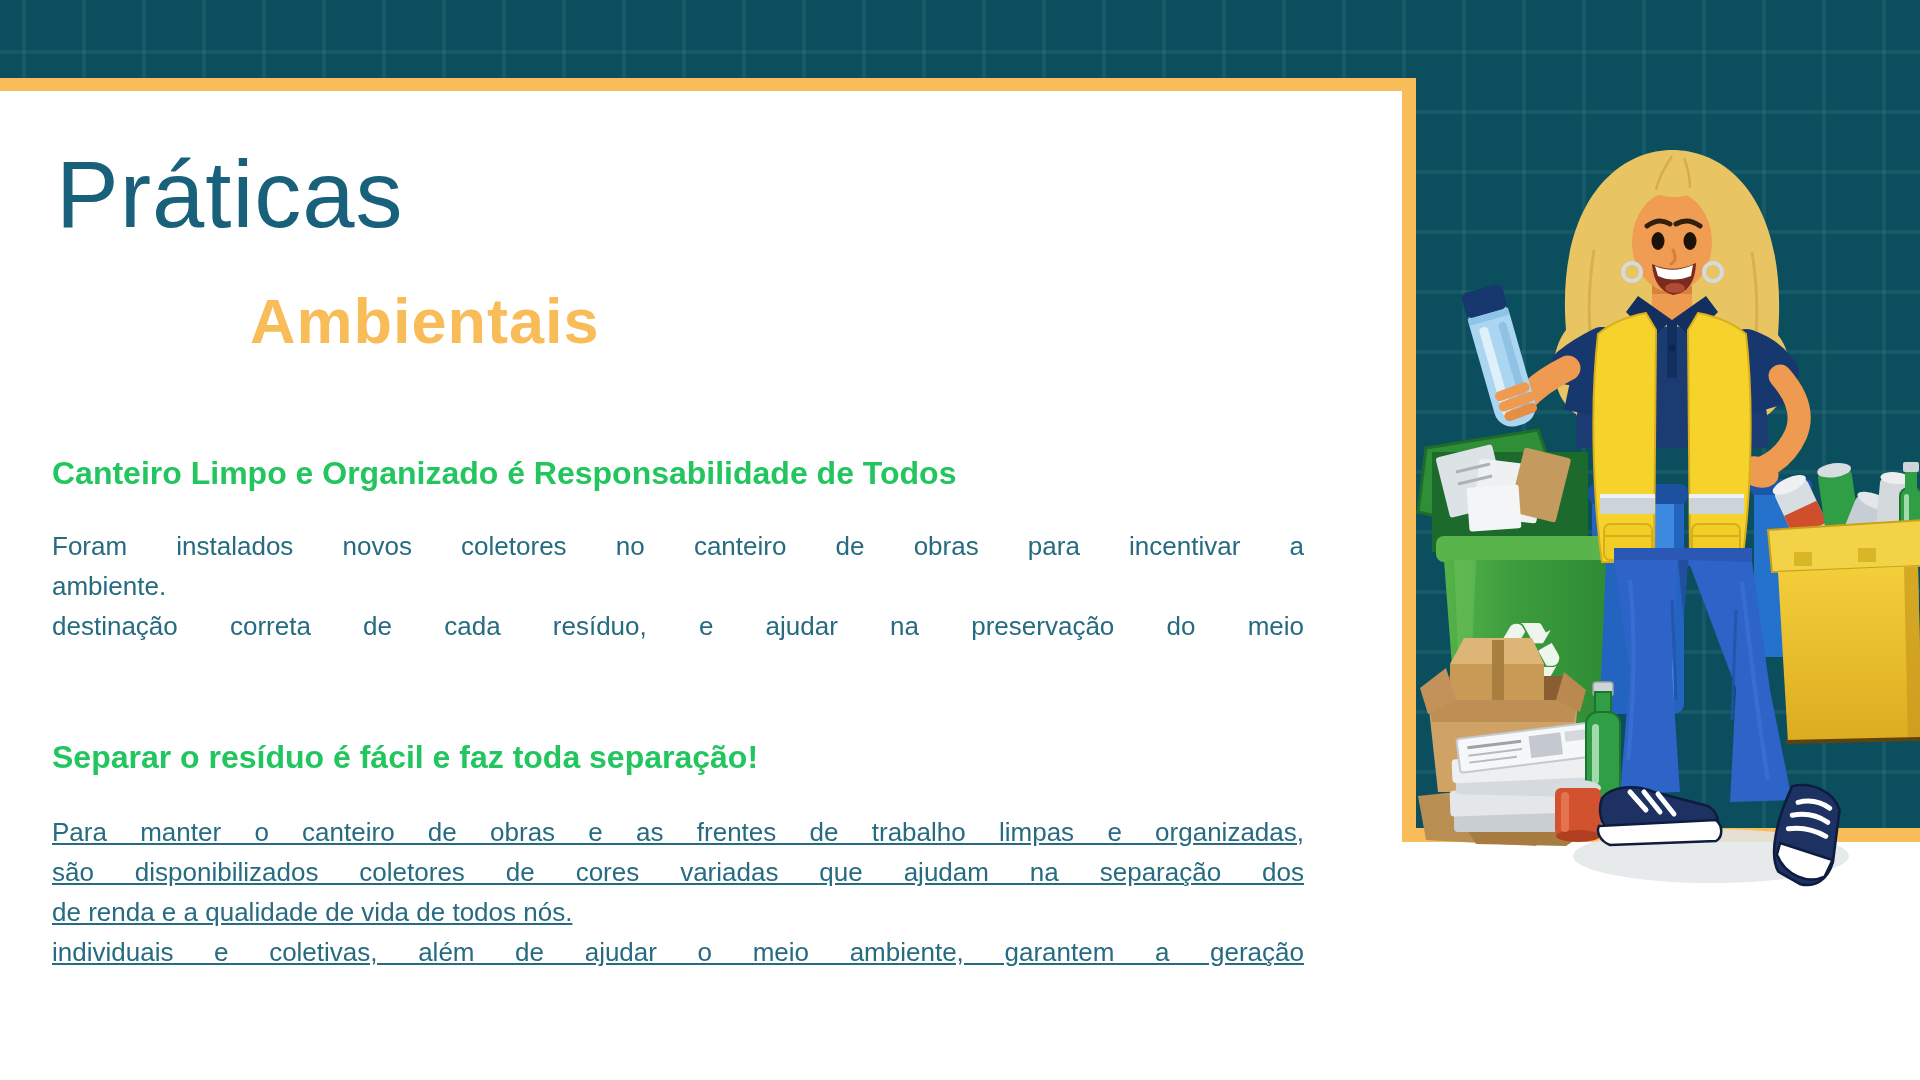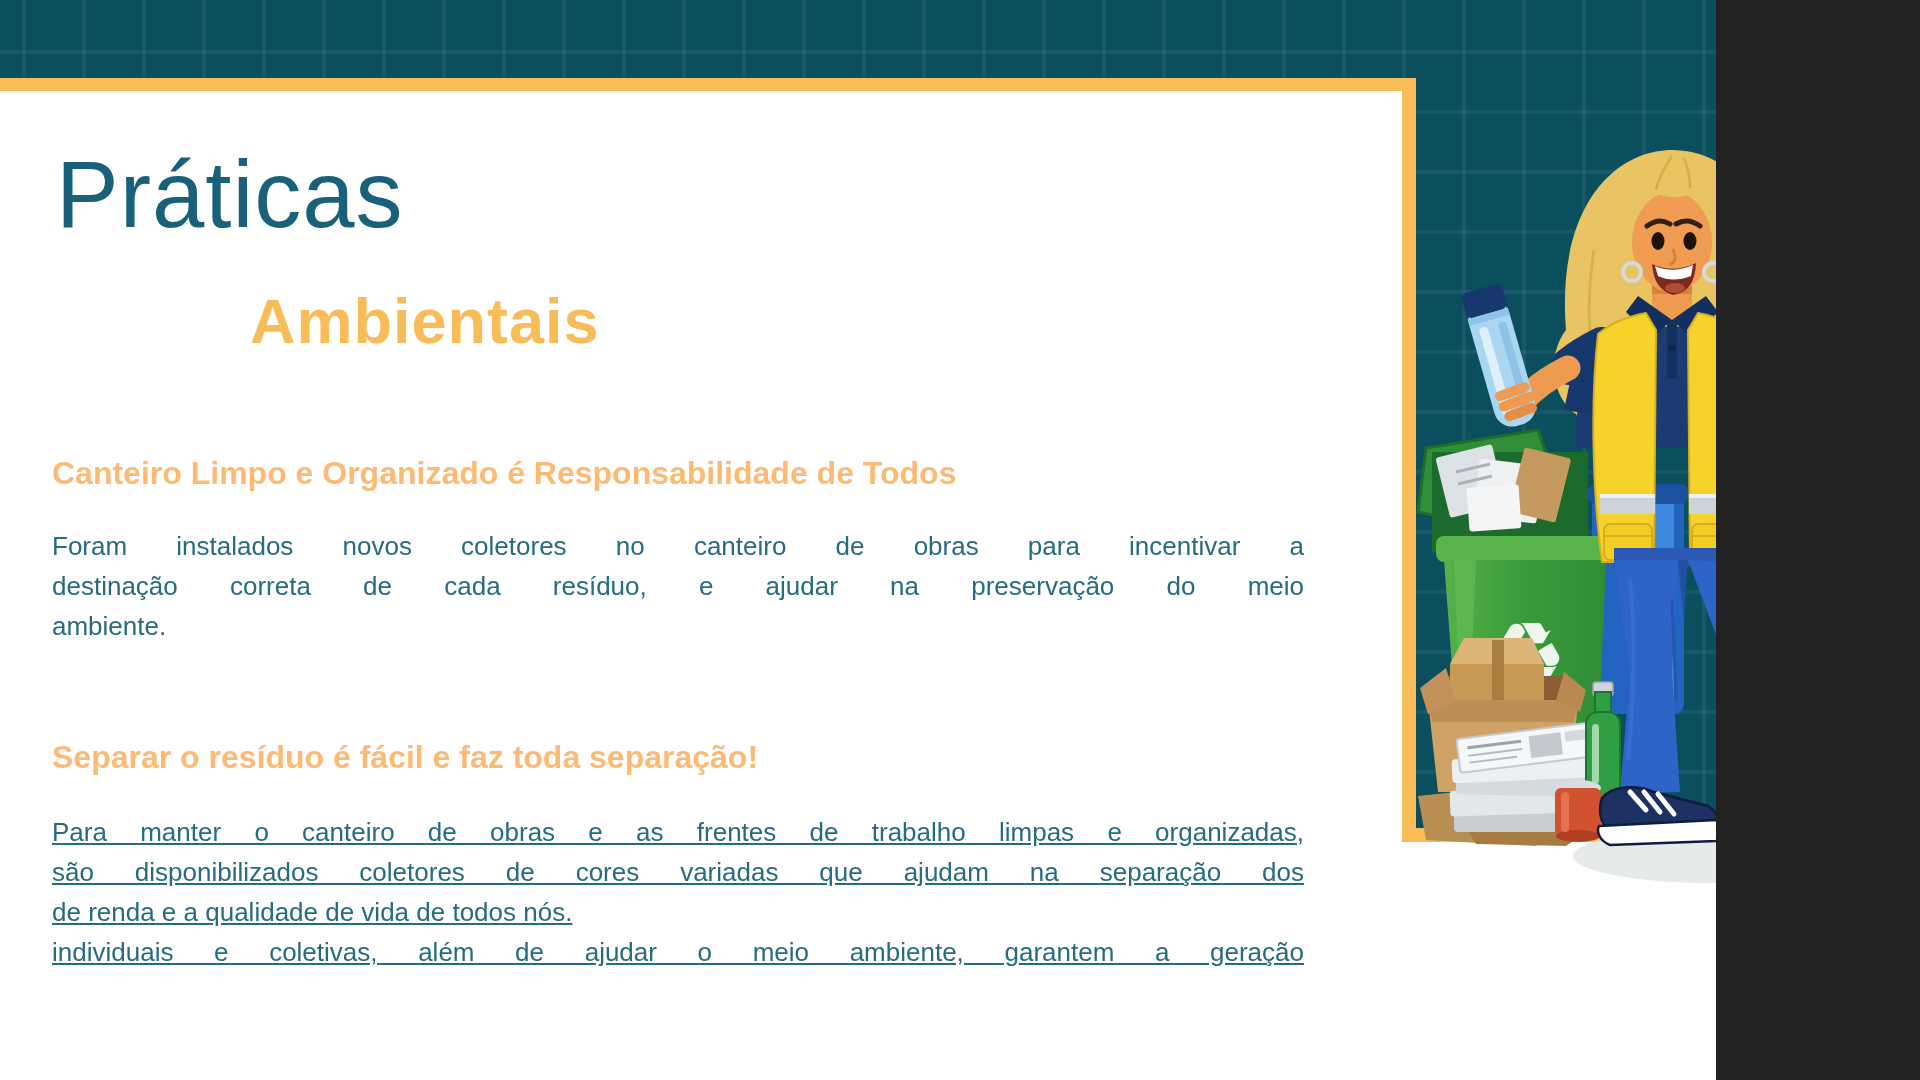--- a/index.html
+++ b/index.html
@@ -1,36 +1,36 @@
 <!DOCTYPE html>
 <html><head>
 <meta charset="utf-8">
 <style>
   html,body{margin:0;padding:0;background:#222;}
-  #canvas{position:relative;width:1716px;height:1080px;overflow:hidden;
+  #canvas{position:relative;width:1920px;height:1080px;overflow:hidden;
     font-family:"Liberation Sans",sans-serif;background:#0c5262;}
   
   .grid-bg{position:absolute;left:0;top:0;width:1920px;height:1080px;
     background-color:#0b4f5e;
     background-image:
       linear-gradient(rgba(255,255,255,0.055) 4px, transparent 4px),
       linear-gradient(90deg, rgba(255,255,255,0.055) 4px, transparent 4px);
     background-size:60px 60px;background-position:22px 50px;}
   .white-main{position:absolute;left:0;top:91px;width:1416px;height:989px;background:#ffffff;}
   .white-br{position:absolute;left:1402px;top:842px;width:518px;height:238px;background:#ffffff;}
   .amber{position:absolute;background:#f8bc58;}
   .strip-top{left:0;top:78px;width:1416px;height:13px;}
   .strip-right{left:1402px;top:78px;width:14px;height:764px;}
   .strip-bottom{left:1402px;top:828px;width:518px;height:14px;}
 
   .title1{position:absolute;left:56px;top:148px;font-size:94px;line-height:1;
     font-weight:400;color:#19617a;letter-spacing:1px;}
   .title2{position:absolute;left:250px;top:290px;font-size:63px;line-height:1;
     font-weight:700;color:#f8bc58;letter-spacing:1px;}
-  .heading{position:absolute;left:52px;font-size:32px;line-height:1;font-weight:700;color:#fdba74;}
+  .heading{position:absolute;left:52px;font-size:32px;line-height:1;font-weight:700;color:#22c55e;}
   .h1{top:457px;} .h2{top:741px;}
   .para{position:absolute;left:52px;width:1252px;color:#266b80;font-size:26px;}
   .p1{top:526px;} .p2{top:812px;text-decoration:underline;}
   .pline{line-height:40px;text-align:justify;text-align-last:justify;}
   .pline.last{text-align-last:left;}
 
   .illu{position:absolute;left:1416px;top:0;width:504px;height:900px;overflow:visible;}
   .illu svg{overflow:visible;display:block;}
 </style>
 </head>
@@ -46,22 +46,22 @@
   <div class="amber strip-top"></div>
   <div class="amber strip-right"></div>
   <div class="amber strip-bottom"></div>
 
   <div class="title1">Práticas</div>
   <div class="title2">Ambientais</div>
 
   <div class="heading h1">Canteiro Limpo e Organizado é Responsabilidade de Todos</div>
   <div class="para p1">
     <div class="pline">Foram instalados novos coletores no canteiro de obras para incentivar a</div>
+    <div class="pline last">ambiente.</div>
     <div class="pline">destinação correta de cada resíduo, e ajudar na preservação do meio</div>
-    <div class="pline last">ambiente.</div>
   </div>
 
   <div class="heading h2">Separar o resíduo é fácil e faz toda separação!</div>
   <div class="para p2">
     <div class="pline">Para manter o canteiro de obras e as frentes de trabalho limpas e organizadas,</div>
     <div class="pline">são disponibilizados coletores de cores variadas que ajudam na separação dos</div>
     <div class="pline last">de renda e a qualidade de vida de todos nós.</div>
     <div class="pline">individuais e coletivas, além de ajudar o meio ambiente, garantem a geração</div>
   </div>
 

